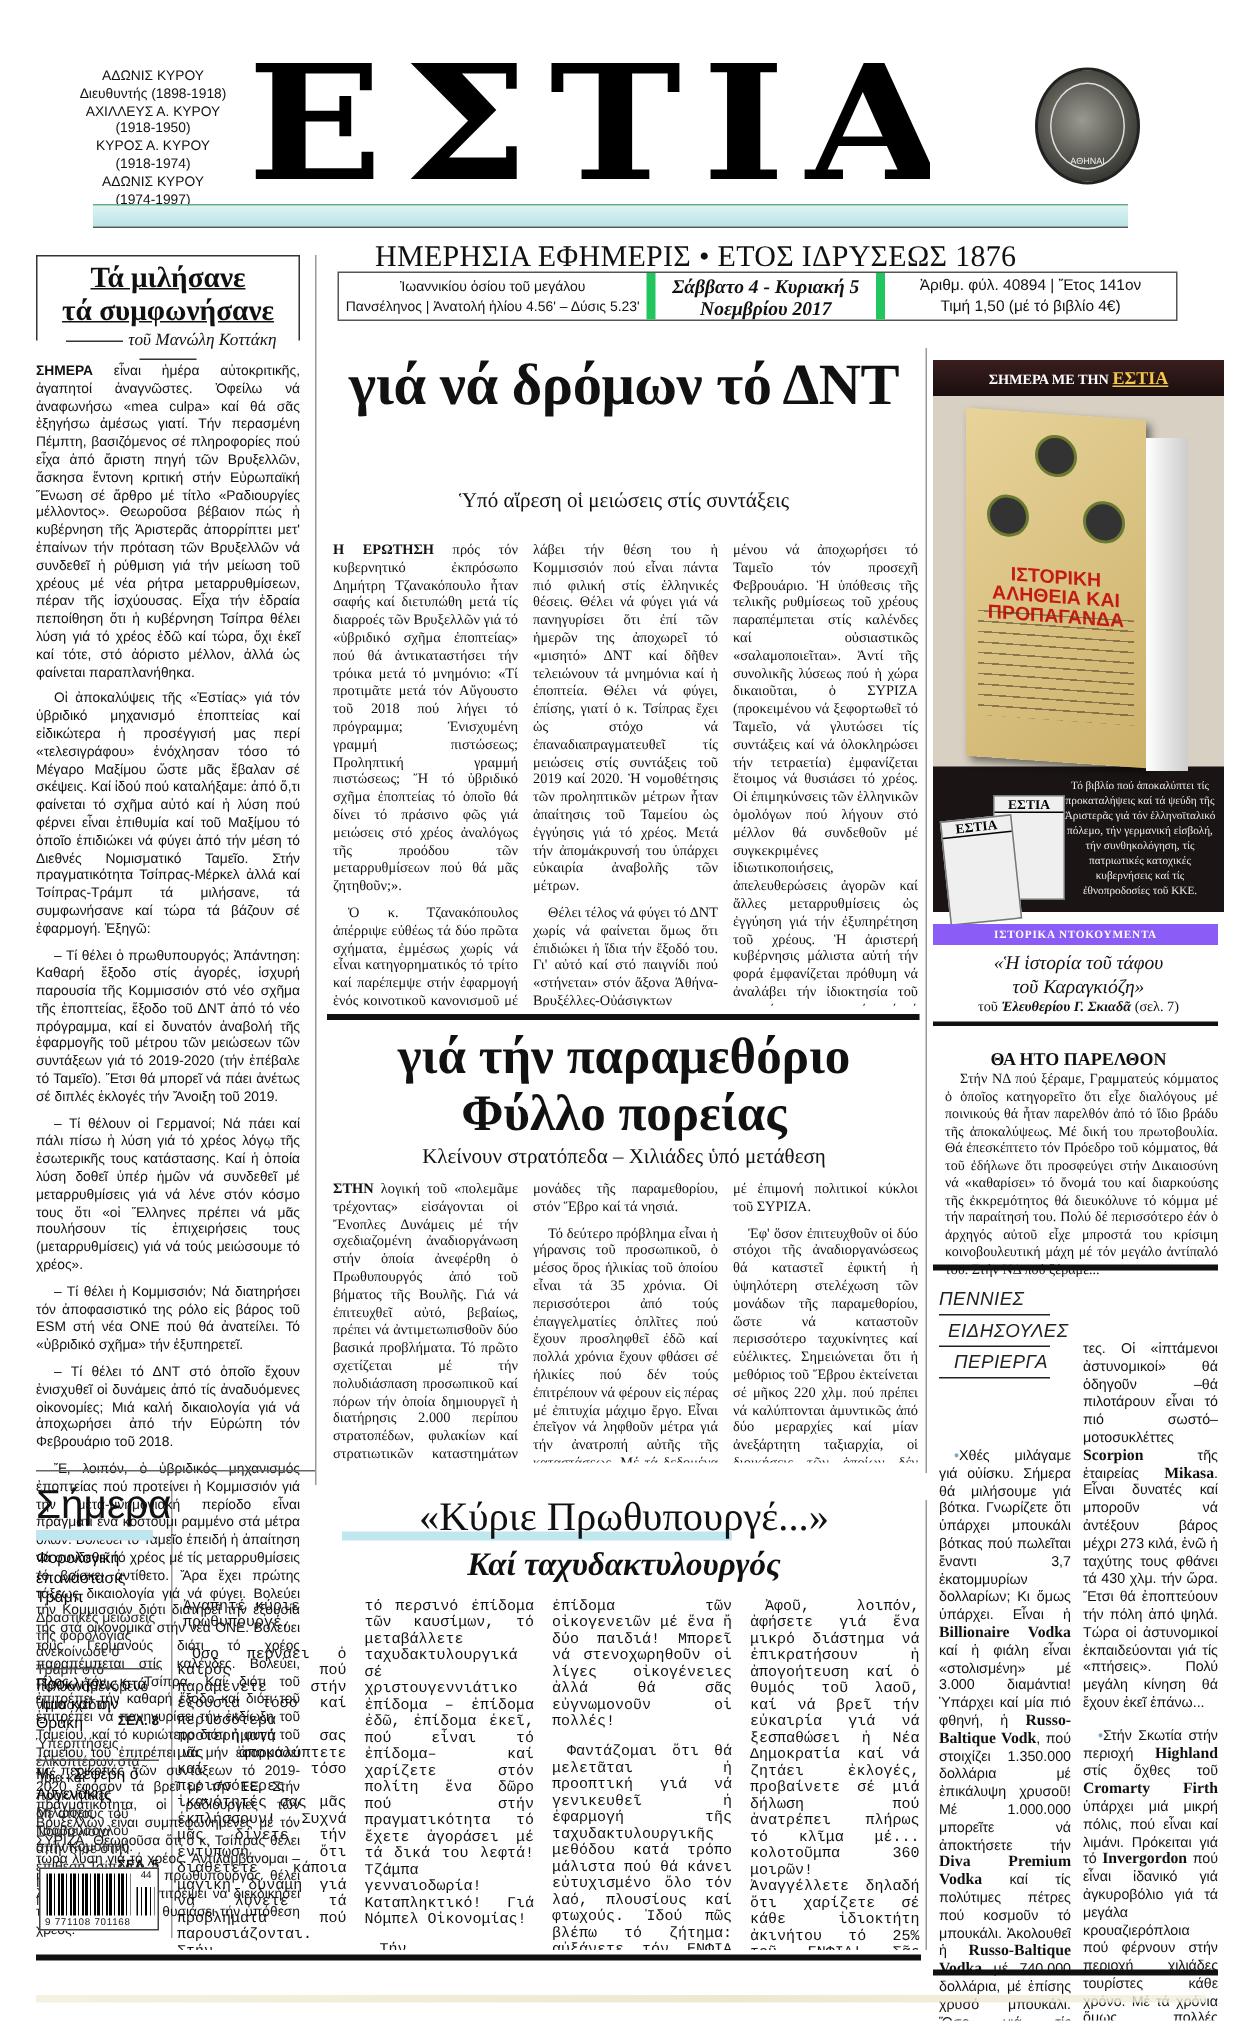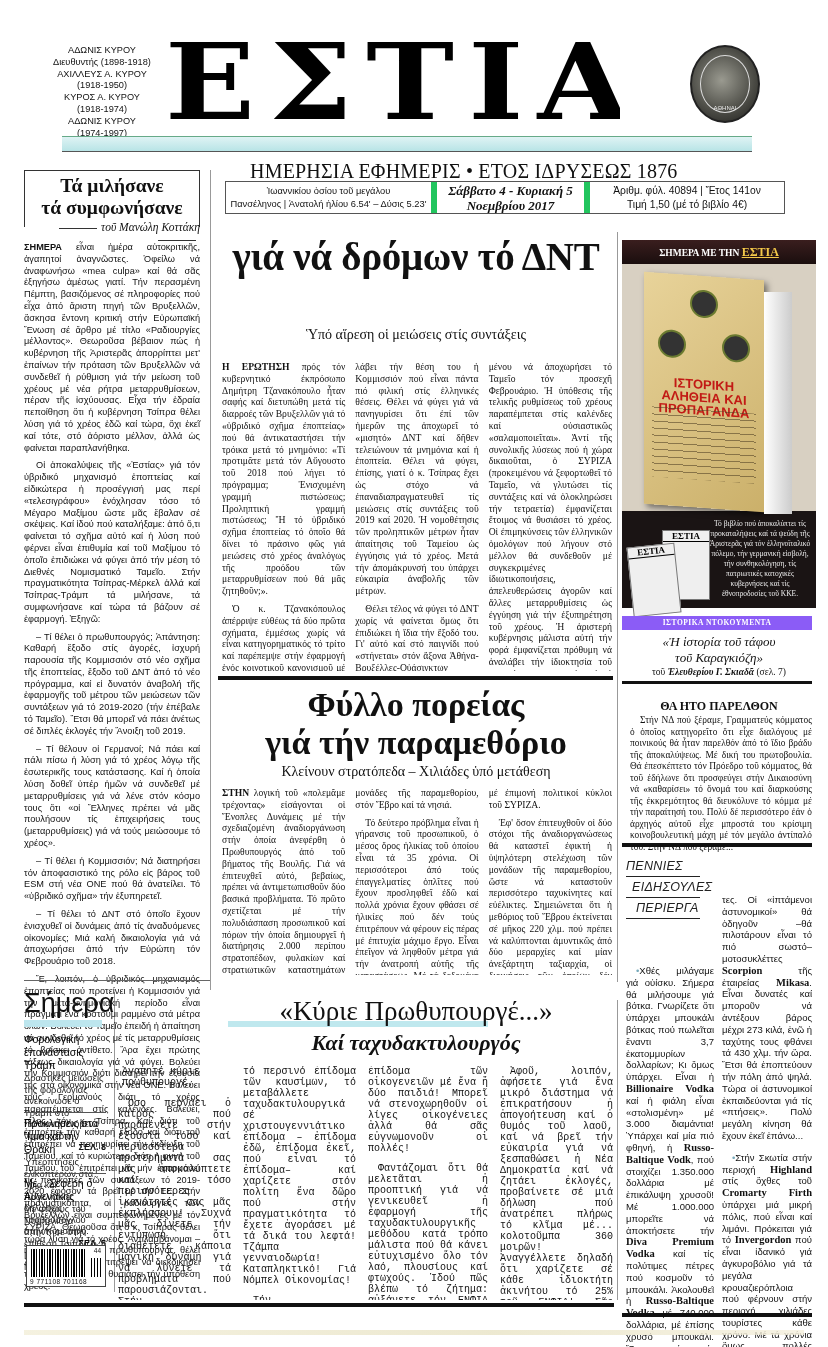--- a/index.html
+++ b/index.html
@@ -21,23 +21,23 @@
   #infobar .c { display:flex; flex-direction:column; justify-content:center; align-items:center; border-right: 6px solid #22c55e; }
   #infobar .c:last-child { border-right: none; }
   #infobar .c1 { width: 211px; font-family:"Liberation Sans",sans-serif; font-size: 9.3px; line-height: 13px; }
   #infobar .c2 { width: 153px; font-style: italic; font-weight: bold; font-size: 13px; line-height: 15px; }
   #infobar .c3 { flex:1; font-family:"Liberation Sans",sans-serif; font-size: 10.3px; line-height: 14px; }
 
   
   .vr { position:absolute; width:1px; background:#999; }
 
   
-  #edbox { left: 24px; top: 170px; width: 176px; height: 57px; border: 1px solid #333; border-bottom:none; text-align:center; }
+  #edbox { left: 24px; top: 170px; width: 176px; height: 57px; border: 1px solid #333; border-bottom:none; text-align:center;text-decoration:underline; }
   #edbox h2 { font-size: 19.5px; line-height: 22px; font-weight: bold; margin-top: 4px; }
-  #byline { left: 24px; top: 221px; width: 176px; text-align: right; font-size: 11.5px; font-style: italic; }
+  #byline { left: 24px; top: 221px; width: 176px; text-align: center; font-size: 11.5px; font-style: italic; }
   #byline:before, #byline:after { content:""; display:inline-block; width: 38px; border-top:1px solid #333; vertical-align: middle; margin: 0 4px; }
   #edtext { left: 24px; top: 242px; width: 176px; font-family:"Liberation Sans",sans-serif; font-size: 9.2px; line-height: 11.8px; text-align: justify; }
   #edtext p { text-indent: 12px; margin-bottom: 6px; }
   #edtext p:first-child { text-indent: 0; }
   #edtext b { font-weight: bold; }
 
   
   #mainhead { left: 212px; top: 235px; width: 408px; text-align: center; font-weight: bold; font-size: 39px; line-height: 43px; letter-spacing: -0.3px; }
   #mainsub { left: 212px; top: 327px; width: 408px; text-align: center; font-size: 14px; }
   .cols3 { display: flex; gap: 10px; }
@@ -138,21 +138,21 @@
   <span>ΑΘΗΝΑΙ</span>
 </div>
 
 <div id="band" class="abs"></div>
 
 <div id="tagline" class="abs">ΗΜΕΡΗΣΙΑ ΕΦΗΜΕΡΙΣ • ΕΤΟΣ ΙΔΡΥΣΕΩΣ 1876</div>
 
 <div id="infobar" class="abs">
   <div class="c c1">
     <div>Ἰωαννικίου ὁσίου τοῦ μεγάλου</div>
-    <div>Πανσέληνος | Ἀνατολή ἡλίου 6.54' – Δύσις 5.23'</div>
+    <div>Πανσέληνος | Ἀνατολή ἡλίου 4.56' – Δύσις 5.23'</div>
   </div>
   <div class="c c2">
     <div>Σάββατο 4 - Κυριακή 5</div>
     <div>Νοεμβρίου 2017</div>
   </div>
   <div class="c c3">
     <div>Ἀριθμ. φύλ. 40894 | Ἔτος 141ον</div>
     <div>Τιμή 1,50  (μέ τό βιβλίο 4€)</div>
   </div>
 </div>
@@ -196,22 +196,22 @@
   </div>
   <div>
     <p class="first">μένου νά ἀποχωρήσει τό Ταμεῖο τόν προσεχῆ Φεβρουάριο. Ἡ ὑπόθεσις τῆς τελικῆς ρυθμίσεως τοῦ χρέους παραπέμπεται στίς καλένδες καί οὐσιαστικῶς «σαλαμοποιεῖται». Ἀντί τῆς συνολικῆς λύσεως πού ἡ χώρα δικαιοῦται, ὁ ΣΥΡΙΖΑ (προκειμένου νά ξεφορτωθεῖ τό Ταμεῖο, νά γλυτώσει τίς συντάξεις καί νά ὁλοκληρώσει τήν τετραετία) ἐμφανίζεται ἕτοιμος νά θυσιάσει τό χρέος. Οἱ ἐπιμηκύνσεις τῶν ἑλληνικῶν ὁμολόγων πού λήγουν στό μέλλον θά συνδεθοῦν μέ συγκεκριμένες ἰδιωτικοποιήσεις, ἀπελευθερώσεις ἀγορῶν καί ἄλλες μεταρρυθμίσεις ὡς ἐγγύηση γιά τήν ἐξυπηρέτηση τοῦ χρέους. Ἡ ἀριστερή κυβέρνησις μάλιστα αὐτή τήν φορά ἐμφανίζεται πρόθυμη νά ἀναλάβει τήν ἰδιοκτησία τοῦ προγράμματος, γεγονός γιά τό ὁποῖο διεμαρτυρήθησαν οἱ 53 μέ ἀνακοίνωσή τους στήν τελευταία Σύνοδο τῆς Πολιτικῆς Γραμματείας τοῦ κόμματος.</p>
 
   </div>
 </div>
 
 <div id="rule1" class="abs"></div>
 
 <div id="head2" class="abs">
+  <div>γιά τήν παραμεθόριο</div>
   <div>Φύλλο πορείας</div>
-  <div>γιά τήν παραμεθόριο</div>
 </div>
 <div id="sub2" class="abs">Κλείνουν στρατόπεδα – Χιλιάδες ὑπό μετάθεση</div>
 
 <div id="cols2" class="abs cols3" style="height:188px; overflow:hidden;">
   <div>
     <p class="first"><b>ΣΤΗΝ</b><span> λογική τοῦ «πολεμᾶμε τρέχοντας» εἰσάγονται οἱ Ἔνοπλες Δυνάμεις μέ τήν σχεδιαζομένη ἀναδιοργάνωση στήν ὁποία ἀνεφέρθη ὁ Πρωθυπουργός ἀπό τοῦ βήματος τῆς Βουλῆς. Γιά νά ἐπιτευχθεῖ αὐτό, βεβαίως, πρέπει νά ἀντιμετωπισθοῦν δύο βασικά προβλήματα. Τό πρῶτο σχετίζεται μέ τήν πολυδιάσπαση προσωπικοῦ καί πόρων τήν ὁποία δημιουργεῖ ἡ διατήρησις 2.000 περίπου στρατοπέδων, φυλακίων καί στρατιωτικῶν καταστημάτων σέ ὅλη τήν χώρα.</span></p>
 
   </div>
   <div>
     <p class="first">μονάδες τῆς παραμεθορίου, στόν Ἕβρο καί τά νησιά.</p>

